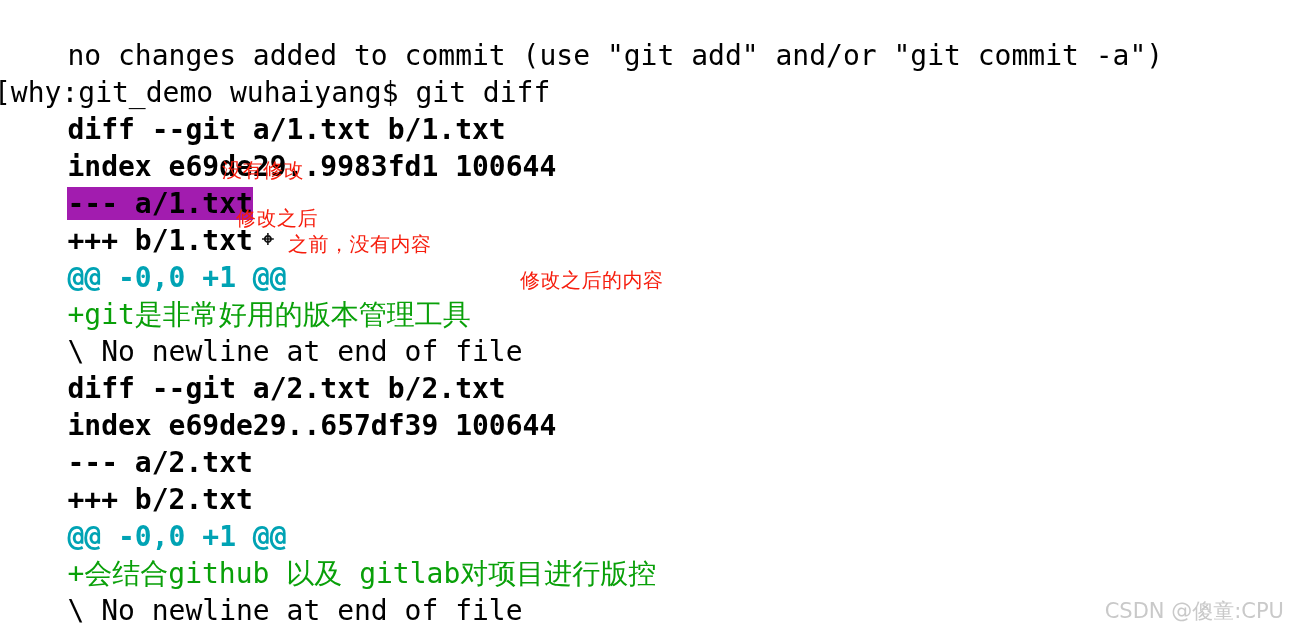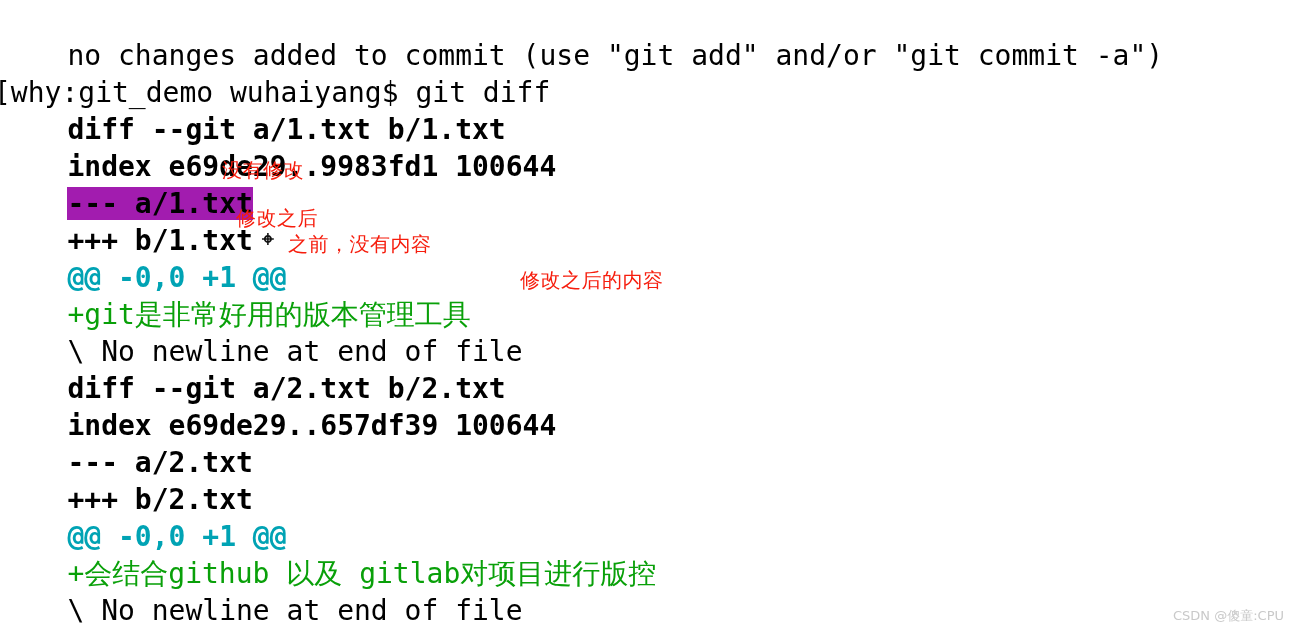--- a/index.html
+++ b/index.html
@@ -48,21 +48,21 @@
   }
   .clip-left{
     position:absolute;
     left:-6px;
   }
   #watermark{
     position:absolute;
     right:14px;bottom:6px;
     color:#c9c9c9;
     font-family:"DejaVu Sans","Liberation Sans",sans-serif;
-    font-size:13px;
+    font-size:21px;
     white-space:nowrap;
   }
 </style>
 </head>
 <body>
 
 <div id="terminal">
 
   <div class="line">
     <span class="seg">no changes added to commit (use "git add" and/or "git commit -a")</span>

